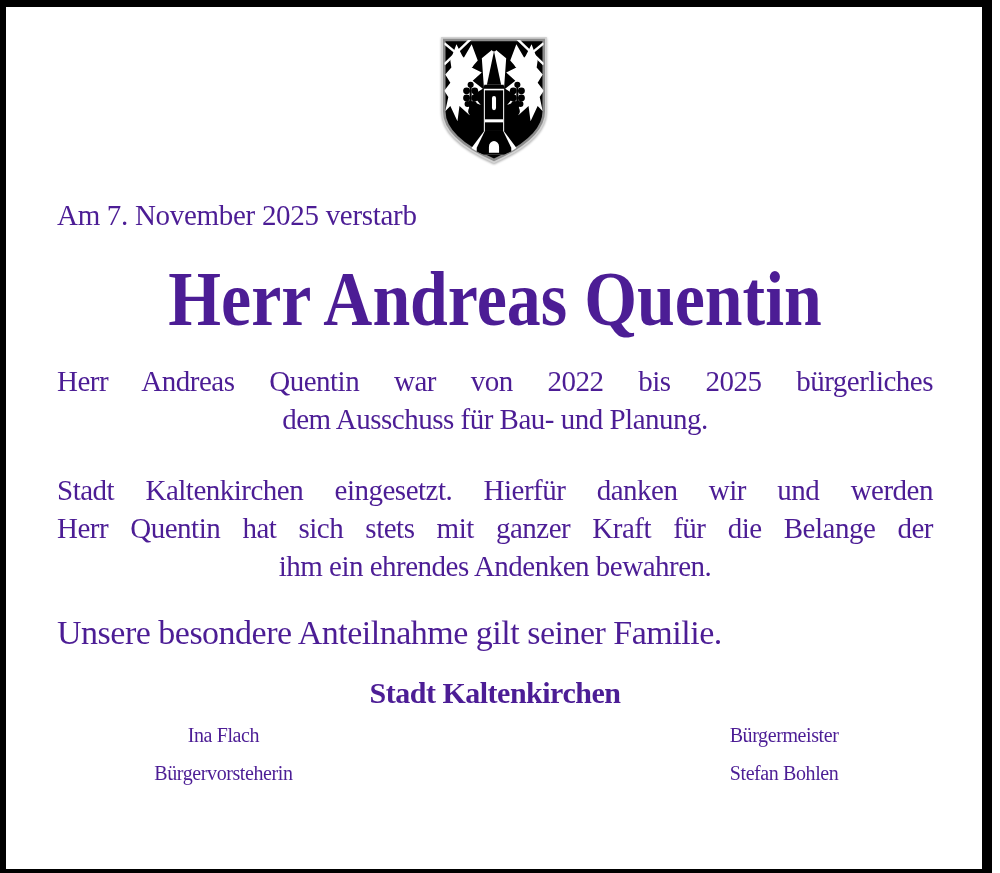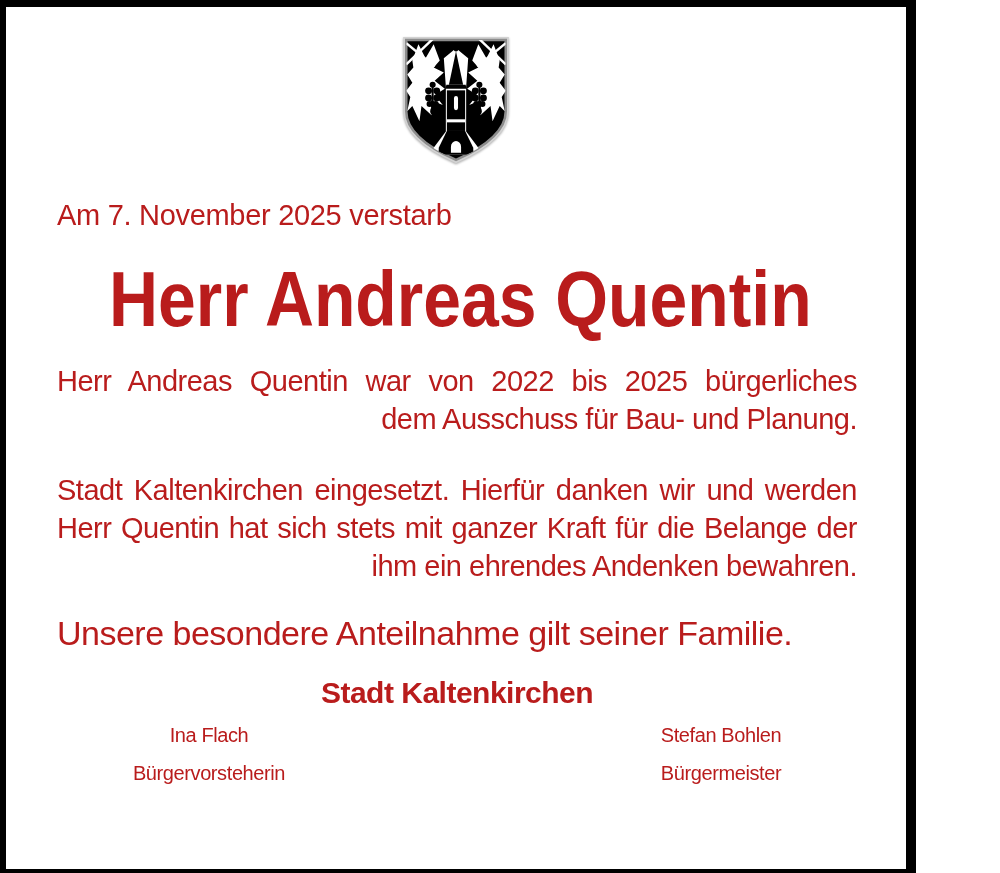--- a/index.html
+++ b/index.html
@@ -2,29 +2,29 @@
 <html><head>
 <meta charset="utf-8">
 <style>
   html, body {
     margin: 0;
     padding: 0;
     background: #ffffff;
   }
   .frame {
     box-sizing: border-box;
-    width: 916px;
+    width: 992px;
     height: 873px;
     background: #ffffff;
     border-style: solid;
     border-color: #000000;
     border-width: 7px 10px 4px 6px;
     overflow: hidden;
-    font-family: Liberation Sans, sans-serif;
-    color: #b91c1c;
+    font-family: Liberation Serif, serif;
+    color: #4c1d95;
   }
   .crest-wrap {
     margin-top: 27px;
     text-align: center;
   }
   .crest-wrap svg {
     filter: drop-shadow(0px 1px 1px #aaaaaa);
   }
   .content {
     padding-left: 51px;
@@ -47,21 +47,21 @@
     transform: scaleX(0.87);
     transform-origin: 50% 50%;
   }
   .para {
     margin-top: 18px;
     font-size: 29px;
     line-height: 38px;
     letter-spacing: -0.5px;
   }
   .para + .para { margin-top: 33px; }
-  .pline { text-align: right; }
+  .pline { text-align: center; }
   .pline.just {
     text-align: justify;
     text-align-last: justify;
   }
   .closing {
     margin-top: 29px;
     font-size: 34px;
     line-height: 38px;
     letter-spacing: -0.5px;
     text-align: left;
@@ -178,19 +178,19 @@
     <div class="closing">Unsere besondere Anteilnahme gilt seiner Familie.</div>
 
     <div class="org">Stadt Kaltenkirchen</div>
 
     <div class="sig-row">
       <div class="sig-col left">
         <div>Ina Flach</div>
         <div>Bürgervorsteherin</div>
       </div>
       <div class="sig-col right">
+        <div>Bürgermeister</div>
         <div>Stefan Bohlen</div>
-        <div>Bürgermeister</div>
       </div>
     </div>
 
   </div>
 </div>
 
 </body></html>

